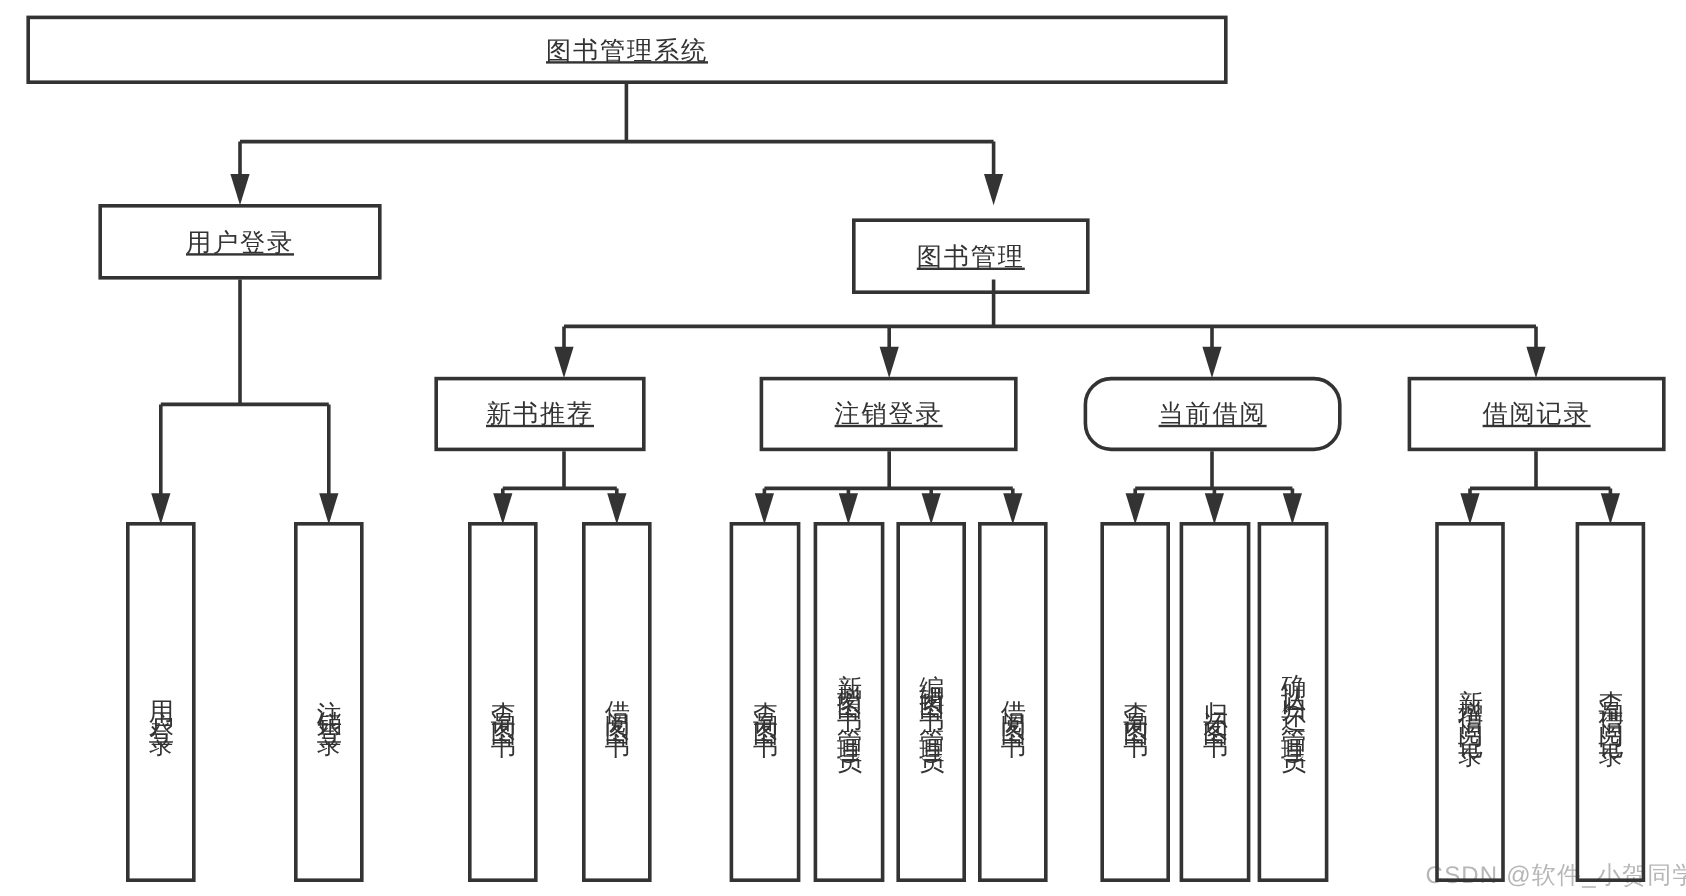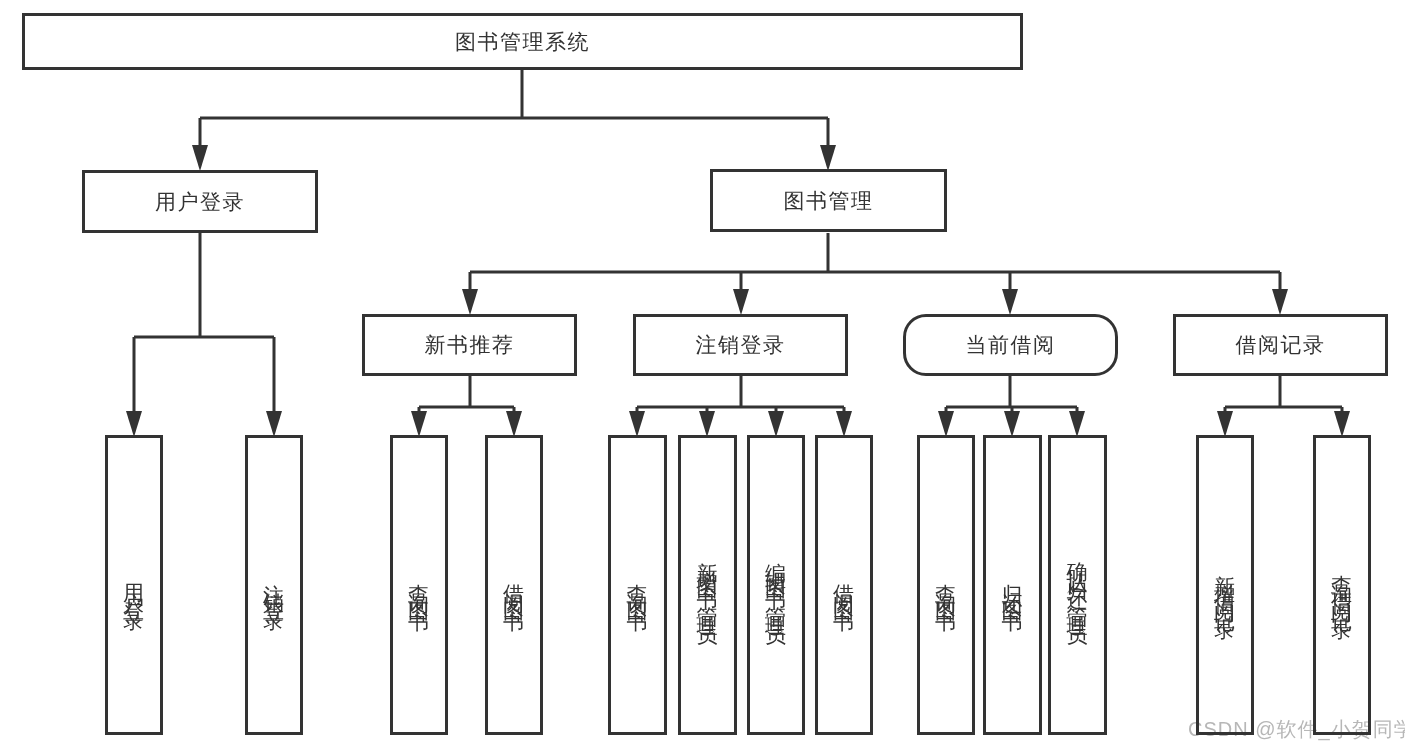--- a/index.html
+++ b/index.html
@@ -19,21 +19,21 @@
   .box {
     position: absolute;
     border: 3px solid var(--line, #333333);
     background: transparent;
     display: flex;
     align-items: center;
     justify-content: center;
     color: var(--text, #333333);
     z-index: 2;
   }
-  .hbox { font-size: 21px; letter-spacing: 1.5px; white-space: nowrap; }
+  .hbox { font-size: 21px; letter-spacing: 1.5px; white-space: nowrap; text-decoration: underline; }
   .leaf {
     writing-mode: vertical-rl;
     text-orientation: mixed;
     font-size: 21px;
     letter-spacing: 9px;
     line-height: 1.1;
     white-space: nowrap;
   }
   .watermark {
     position: absolute;
@@ -89,23 +89,23 @@
     <use class="ah" href="#arrow" x="1077" y="437"></use>
     <use class="ah" href="#arrow" x="1225" y="437"></use>
     <use class="ah" href="#arrow" x="1342" y="437"></use>
   </svg>
 
   <div class="watermark">CSDN @软件_小贺同学</div>
 
   <div class="box hbox" style="left:22px; top:13px; width:1001px; height:57px;">图书管理系统</div>
 
   <div class="box hbox" style="left:82px; top:170px; width:236px; height:63px;">用户登录</div>
-  <div class="box hbox" style="left:710px; top:169px; width:237px; height:63px;">图书管理</div>
+  <div class="box hbox" style="left:710px; top:182px; width:198px; height:63px;">图书管理</div>
 
-  <div class="box hbox" style="left:362px; top:314px; width:215px; height:62px;">新书推荐</div>
+  <div class="box hbox" style="left:362px; top:314px; width:176px; height:62px;">新书推荐</div>
   <div class="box hbox" style="left:633px; top:314px; width:215px; height:62px;">注销登录</div>
   <div class="box hbox" style="left:903px; top:314px; width:215px; height:62px;border-radius:23px;">当前借阅</div>
   <div class="box hbox" style="left:1173px; top:314px; width:215px; height:62px;">借阅记录</div>
 
   <div class="box leaf" style="left:105px; top:435px; width:58px; height:300px;">用户登录</div>
   <div class="box leaf" style="left:245px; top:435px; width:58px; height:300px;">注销登录</div>
 
   <div class="box leaf" style="left:390px; top:435px; width:58px; height:300px;">查询图书</div>
   <div class="box leaf" style="left:485px; top:435px; width:58px; height:300px;">借阅图书</div>
 

